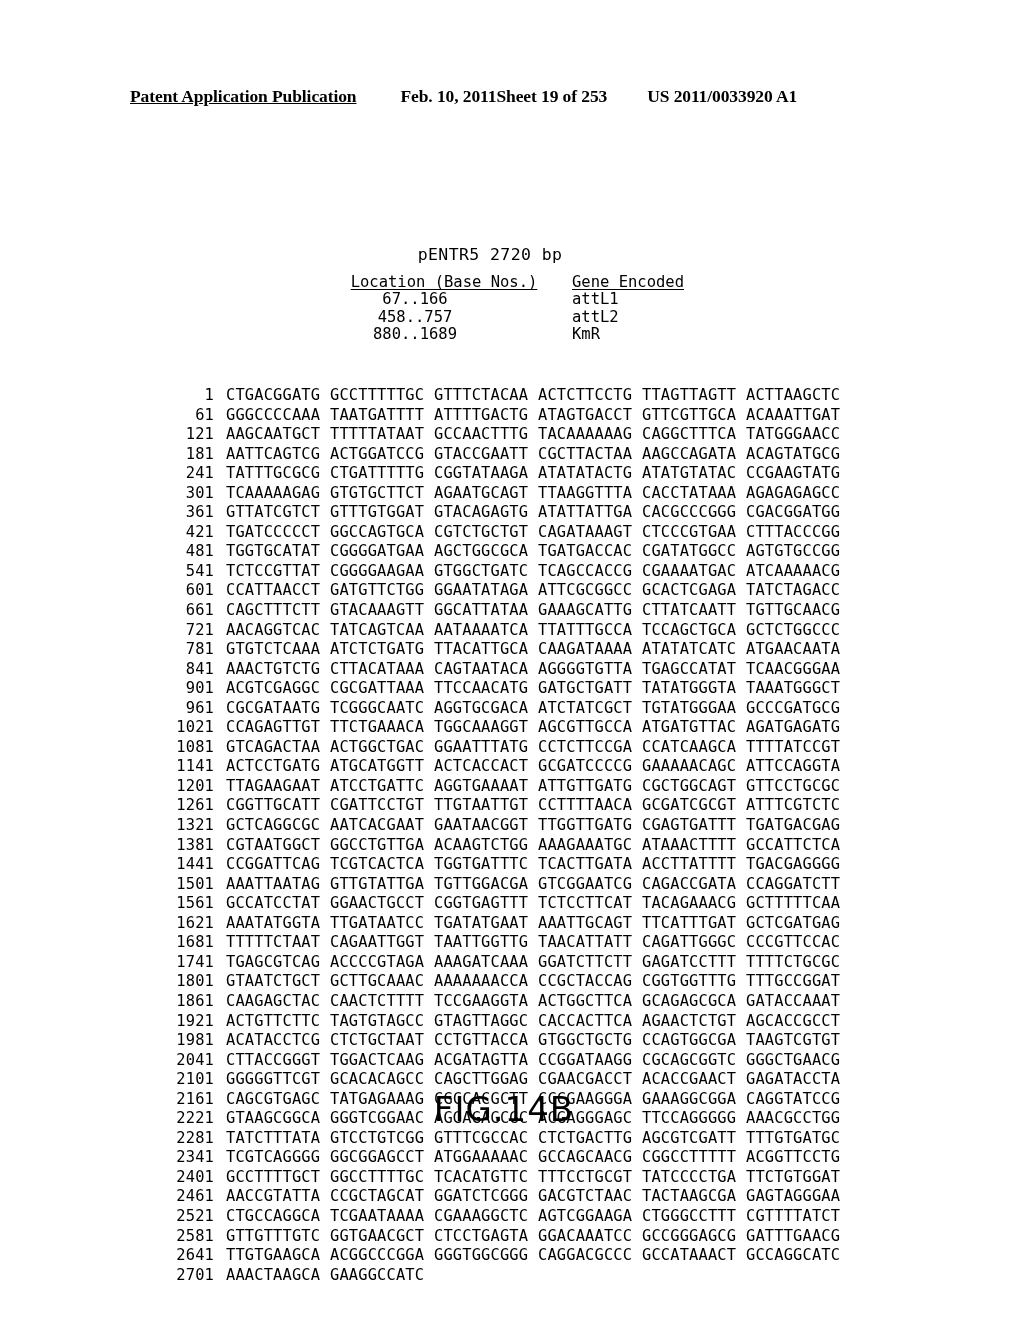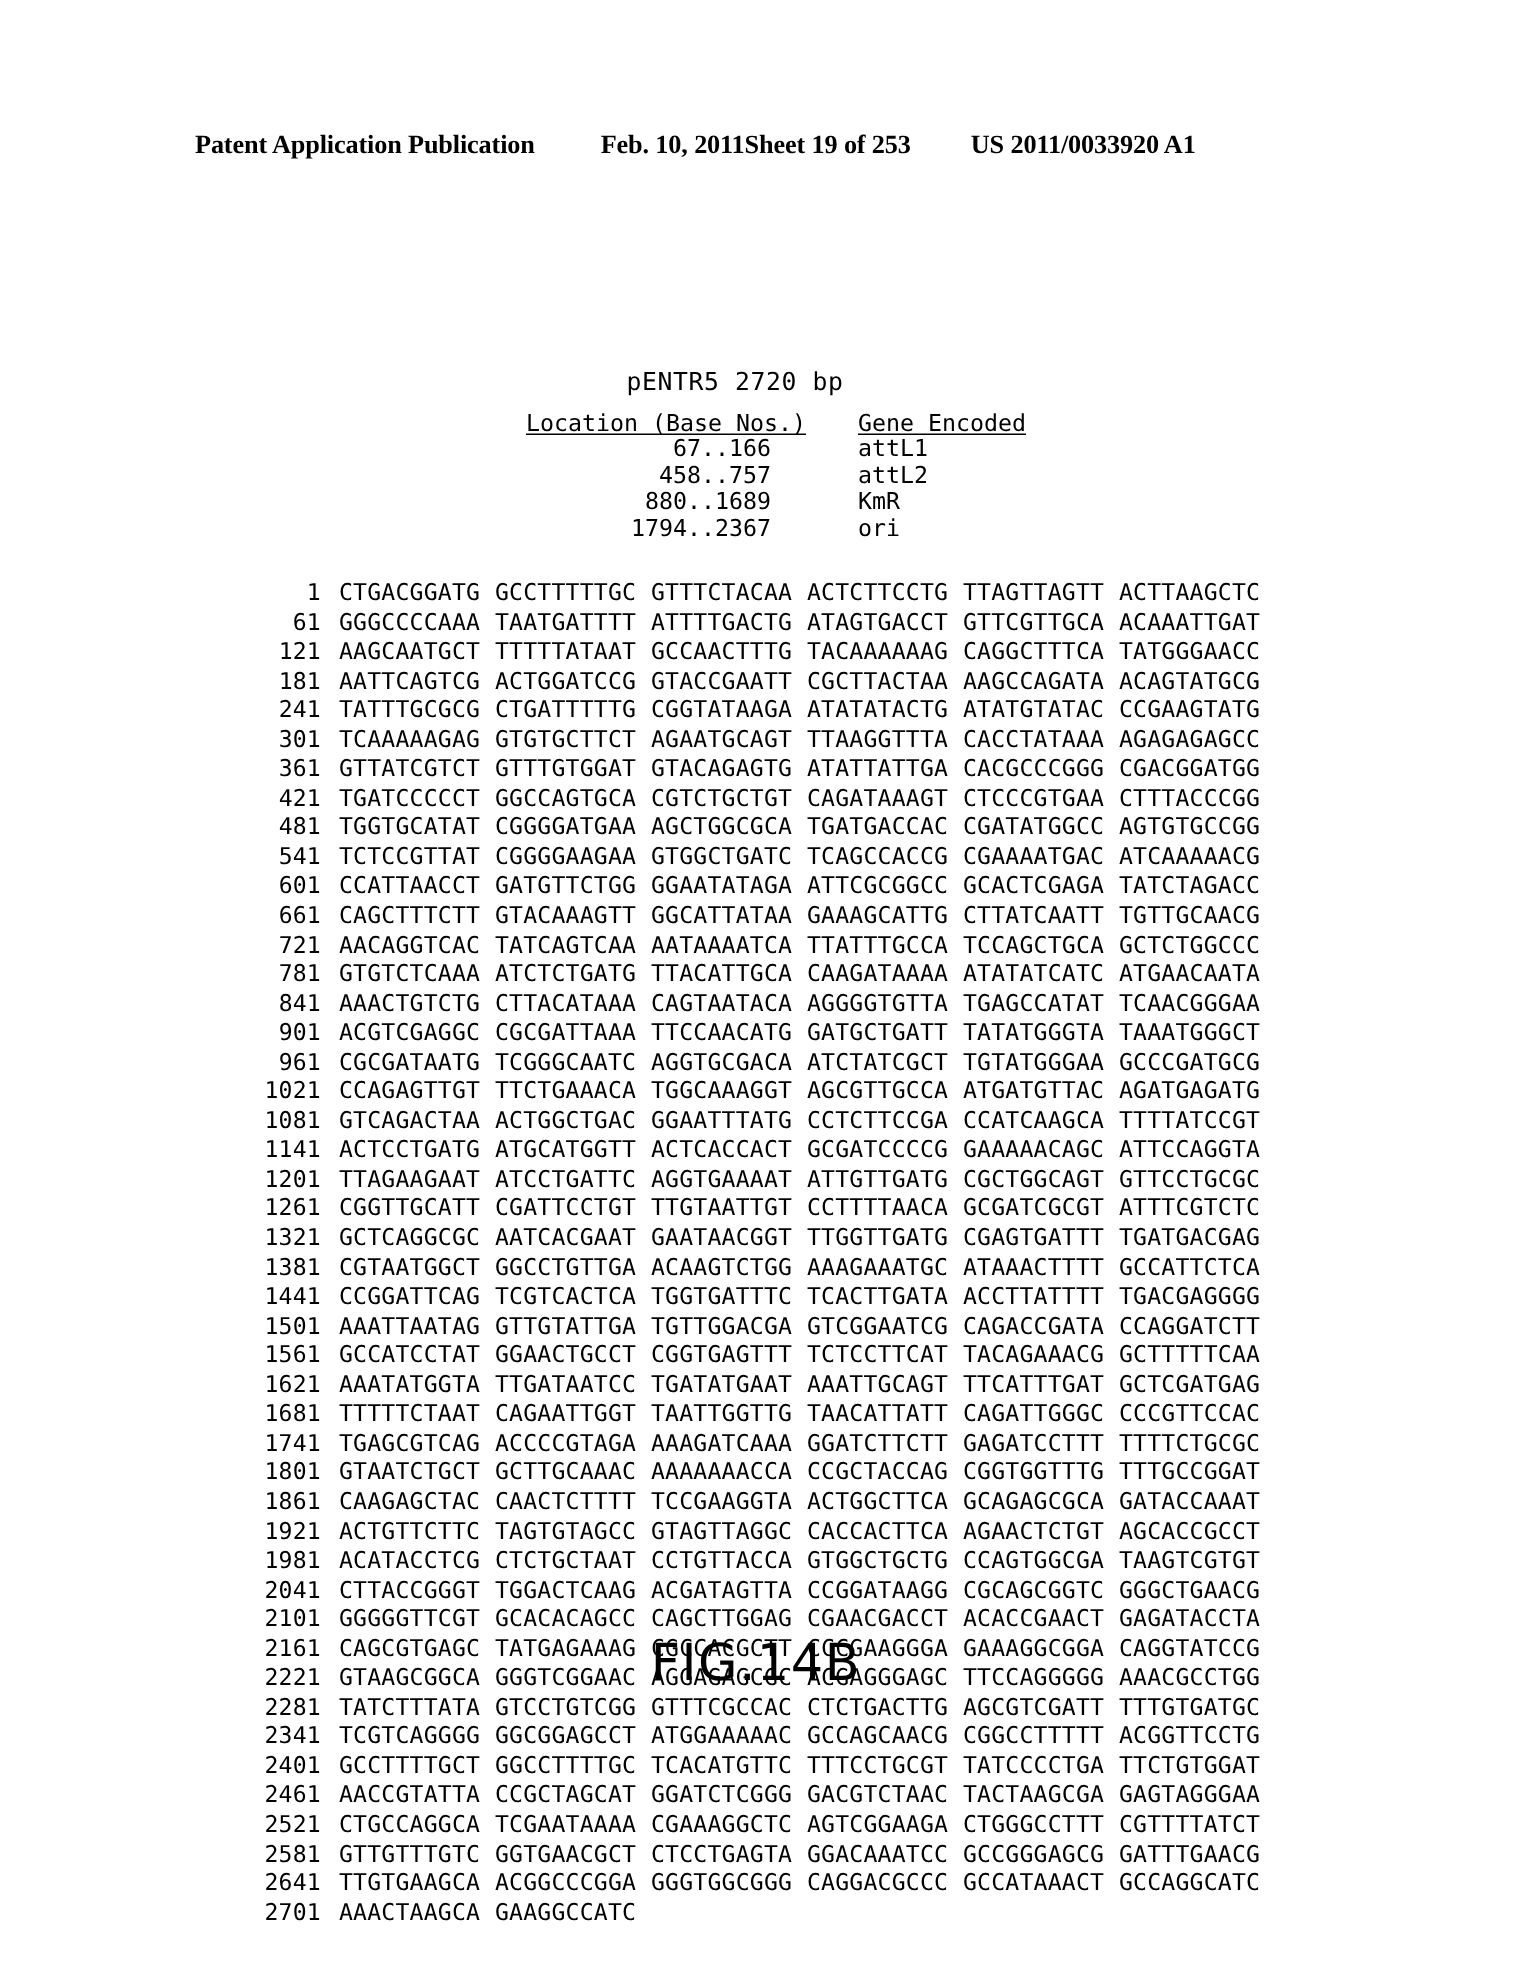--- a/index.html
+++ b/index.html
@@ -23,21 +23,21 @@
     left: 130px;
     width: 764px;
     display: flex;
     align-items: baseline;
     font-family: "Liberation Serif", serif;
     font-weight: bold;
     font-size: 17.5px;
     letter-spacing: -0.1px;
     white-space: nowrap;
   }
-  .pub-header .ph-title { flex: 0 0 auto; }
+  .pub-header .ph-title { flex: 0 0 auto; text-decoration: underline; }
   .pub-header .ph-date  { flex: 0 0 auto; margin-left: 44px; }
   .pub-header .ph-sheet { flex: 0 0 auto; margin-left: 0; }
   .pub-header .ph-num   { flex: 0 0 auto; margin-left: 40px; }
 
   
   .figure {
     position: absolute;
     top: 0;
     left: 0;
     width: 1024px;
@@ -77,21 +77,21 @@
   }
   .lt-col-loc  { width: 256px; text-align: center; }
   .lt-col-gene { width: 200px; }
 
   .loc-table .lt-row {
     display: flex;
     white-space: pre;
   }
   .loc-table .lt-row .lt-loc {
     width: 256px;
-    text-align: right;
+    text-align: center;
     padding-right: 58px;
     box-sizing: border-box;
   }
   .loc-table .lt-row .lt-gene {
     width: 200px;
   }
 
   
   .seq-block {
     position: absolute;
@@ -152,21 +152,20 @@
 
   <div class="loc-table">
     <div class="lt-head">
       <span class="lt-col-loc">Location (Base Nos.)</span>
       <span class="lt-col-gene">Gene Encoded</span>
     </div>
     <div id="loc-rows">
         <div class="lt-row"><span class="lt-loc">67..166</span><span class="lt-gene">attL1</span></div>
         <div class="lt-row"><span class="lt-loc">458..757</span><span class="lt-gene">attL2</span></div>
         <div class="lt-row"><span class="lt-loc">880..1689</span><span class="lt-gene">KmR</span></div>
-        <div class="lt-row"><span class="lt-loc">1794..2367</span><span class="lt-gene">ori</span></div>
       </div>
   </div>
 
   <div class="seq-block" id="seq-block"><div class="seq-row"><span class="seq-idx">1</span><span class="seq-cols"><span class="seq-chunk">CTGACGGATG</span><span class="seq-chunk">GCCTTTTTGC</span><span class="seq-chunk">GTTTCTACAA</span><span class="seq-chunk">ACTCTTCCTG</span><span class="seq-chunk">TTAGTTAGTT</span><span class="seq-chunk">ACTTAAGCTC</span></span></div><div class="seq-row"><span class="seq-idx">61</span><span class="seq-cols"><span class="seq-chunk">GGGCCCCAAA</span><span class="seq-chunk">TAATGATTTT</span><span class="seq-chunk">ATTTTGACTG</span><span class="seq-chunk">ATAGTGACCT</span><span class="seq-chunk">GTTCGTTGCA</span><span class="seq-chunk">ACAAATTGAT</span></span></div><div class="seq-row"><span class="seq-idx">121</span><span class="seq-cols"><span class="seq-chunk">AAGCAATGCT</span><span class="seq-chunk">TTTTTATAAT</span><span class="seq-chunk">GCCAACTTTG</span><span class="seq-chunk">TACAAAAAAG</span><span class="seq-chunk">CAGGCTTTCA</span><span class="seq-chunk">TATGGGAACC</span></span></div><div class="seq-row"><span class="seq-idx">181</span><span class="seq-cols"><span class="seq-chunk">AATTCAGTCG</span><span class="seq-chunk">ACTGGATCCG</span><span class="seq-chunk">GTACCGAATT</span><span class="seq-chunk">CGCTTACTAA</span><span class="seq-chunk">AAGCCAGATA</span><span class="seq-chunk">ACAGTATGCG</span></span></div><div class="seq-row"><span class="seq-idx">241</span><span class="seq-cols"><span class="seq-chunk">TATTTGCGCG</span><span class="seq-chunk">CTGATTTTTG</span><span class="seq-chunk">CGGTATAAGA</span><span class="seq-chunk">ATATATACTG</span><span class="seq-chunk">ATATGTATAC</span><span class="seq-chunk">CCGAAGTATG</span></span></div><div class="seq-row"><span class="seq-idx">301</span><span class="seq-cols"><span class="seq-chunk">TCAAAAAGAG</span><span class="seq-chunk">GTGTGCTTCT</span><span class="seq-chunk">AGAATGCAGT</span><span class="seq-chunk">TTAAGGTTTA</span><span class="seq-chunk">CACCTATAAA</span><span class="seq-chunk">AGAGAGAGCC</span></span></div><div class="seq-row"><span class="seq-idx">361</span><span class="seq-cols"><span class="seq-chunk">GTTATCGTCT</span><span class="seq-chunk">GTTTGTGGAT</span><span class="seq-chunk">GTACAGAGTG</span><span class="seq-chunk">ATATTATTGA</span><span class="seq-chunk">CACGCCCGGG</span><span class="seq-chunk">CGACGGATGG</span></span></div><div class="seq-row"><span class="seq-idx">421</span><span class="seq-cols"><span class="seq-chunk">TGATCCCCCT</span><span class="seq-chunk">GGCCAGTGCA</span><span class="seq-chunk">CGTCTGCTGT</span><span class="seq-chunk">CAGATAAAGT</span><span class="seq-chunk">CTCCCGTGAA</span><span class="seq-chunk">CTTTACCCGG</span></span></div><div class="seq-row"><span class="seq-idx">481</span><span class="seq-cols"><span class="seq-chunk">TGGTGCATAT</span><span class="seq-chunk">CGGGGATGAA</span><span class="seq-chunk">AGCTGGCGCA</span><span class="seq-chunk">TGATGACCAC</span><span class="seq-chunk">CGATATGGCC</span><span class="seq-chunk">AGTGTGCCGG</span></span></div><div class="seq-row"><span class="seq-idx">541</span><span class="seq-cols"><span class="seq-chunk">TCTCCGTTAT</span><span class="seq-chunk">CGGGGAAGAA</span><span class="seq-chunk">GTGGCTGATC</span><span class="seq-chunk">TCAGCCACCG</span><span class="seq-chunk">CGAAAATGAC</span><span class="seq-chunk">ATCAAAAACG</span></span></div><div class="seq-row"><span class="seq-idx">601</span><span class="seq-cols"><span class="seq-chunk">CCATTAACCT</span><span class="seq-chunk">GATGTTCTGG</span><span class="seq-chunk">GGAATATAGA</span><span class="seq-chunk">ATTCGCGGCC</span><span class="seq-chunk">GCACTCGAGA</span><span class="seq-chunk">TATCTAGACC</span></span></div><div class="seq-row"><span class="seq-idx">661</span><span class="seq-cols"><span class="seq-chunk">CAGCTTTCTT</span><span class="seq-chunk">GTACAAAGTT</span><span class="seq-chunk">GGCATTATAA</span><span class="seq-chunk">GAAAGCATTG</span><span class="seq-chunk">CTTATCAATT</span><span class="seq-chunk">TGTTGCAACG</span></span></div><div class="seq-row"><span class="seq-idx">721</span><span class="seq-cols"><span class="seq-chunk">AACAGGTCAC</span><span class="seq-chunk">TATCAGTCAA</span><span class="seq-chunk">AATAAAATCA</span><span class="seq-chunk">TTATTTGCCA</span><span class="seq-chunk">TCCAGCTGCA</span><span class="seq-chunk">GCTCTGGCCC</span></span></div><div class="seq-row"><span class="seq-idx">781</span><span class="seq-cols"><span class="seq-chunk">GTGTCTCAAA</span><span class="seq-chunk">ATCTCTGATG</span><span class="seq-chunk">TTACATTGCA</span><span class="seq-chunk">CAAGATAAAA</span><span class="seq-chunk">ATATATCATC</span><span class="seq-chunk">ATGAACAATA</span></span></div><div class="seq-row"><span class="seq-idx">841</span><span class="seq-cols"><span class="seq-chunk">AAACTGTCTG</span><span class="seq-chunk">CTTACATAAA</span><span class="seq-chunk">CAGTAATACA</span><span class="seq-chunk">AGGGGTGTTA</span><span class="seq-chunk">TGAGCCATAT</span><span class="seq-chunk">TCAACGGGAA</span></span></div><div class="seq-row"><span class="seq-idx">901</span><span class="seq-cols"><span class="seq-chunk">ACGTCGAGGC</span><span class="seq-chunk">CGCGATTAAA</span><span class="seq-chunk">TTCCAACATG</span><span class="seq-chunk">GATGCTGATT</span><span class="seq-chunk">TATATGGGTA</span><span class="seq-chunk">TAAATGGGCT</span></span></div><div class="seq-row"><span class="seq-idx">961</span><span class="seq-cols"><span class="seq-chunk">CGCGATAATG</span><span class="seq-chunk">TCGGGCAATC</span><span class="seq-chunk">AGGTGCGACA</span><span class="seq-chunk">ATCTATCGCT</span><span class="seq-chunk">TGTATGGGAA</span><span class="seq-chunk">GCCCGATGCG</span></span></div><div class="seq-row"><span class="seq-idx">1021</span><span class="seq-cols"><span class="seq-chunk">CCAGAGTTGT</span><span class="seq-chunk">TTCTGAAACA</span><span class="seq-chunk">TGGCAAAGGT</span><span class="seq-chunk">AGCGTTGCCA</span><span class="seq-chunk">ATGATGTTAC</span><span class="seq-chunk">AGATGAGATG</span></span></div><div class="seq-row"><span class="seq-idx">1081</span><span class="seq-cols"><span class="seq-chunk">GTCAGACTAA</span><span class="seq-chunk">ACTGGCTGAC</span><span class="seq-chunk">GGAATTTATG</span><span class="seq-chunk">CCTCTTCCGA</span><span class="seq-chunk">CCATCAAGCA</span><span class="seq-chunk">TTTTATCCGT</span></span></div><div class="seq-row"><span class="seq-idx">1141</span><span class="seq-cols"><span class="seq-chunk">ACTCCTGATG</span><span class="seq-chunk">ATGCATGGTT</span><span class="seq-chunk">ACTCACCACT</span><span class="seq-chunk">GCGATCCCCG</span><span class="seq-chunk">GAAAAACAGC</span><span class="seq-chunk">ATTCCAGGTA</span></span></div><div class="seq-row"><span class="seq-idx">1201</span><span class="seq-cols"><span class="seq-chunk">TTAGAAGAAT</span><span class="seq-chunk">ATCCTGATTC</span><span class="seq-chunk">AGGTGAAAAT</span><span class="seq-chunk">ATTGTTGATG</span><span class="seq-chunk">CGCTGGCAGT</span><span class="seq-chunk">GTTCCTGCGC</span></span></div><div class="seq-row"><span class="seq-idx">1261</span><span class="seq-cols"><span class="seq-chunk">CGGTTGCATT</span><span class="seq-chunk">CGATTCCTGT</span><span class="seq-chunk">TTGTAATTGT</span><span class="seq-chunk">CCTTTTAACA</span><span class="seq-chunk">GCGATCGCGT</span><span class="seq-chunk">ATTTCGTCTC</span></span></div><div class="seq-row"><span class="seq-idx">1321</span><span class="seq-cols"><span class="seq-chunk">GCTCAGGCGC</span><span class="seq-chunk">AATCACGAAT</span><span class="seq-chunk">GAATAACGGT</span><span class="seq-chunk">TTGGTTGATG</span><span class="seq-chunk">CGAGTGATTT</span><span class="seq-chunk">TGATGACGAG</span></span></div><div class="seq-row"><span class="seq-idx">1381</span><span class="seq-cols"><span class="seq-chunk">CGTAATGGCT</span><span class="seq-chunk">GGCCTGTTGA</span><span class="seq-chunk">ACAAGTCTGG</span><span class="seq-chunk">AAAGAAATGC</span><span class="seq-chunk">ATAAACTTTT</span><span class="seq-chunk">GCCATTCTCA</span></span></div><div class="seq-row"><span class="seq-idx">1441</span><span class="seq-cols"><span class="seq-chunk">CCGGATTCAG</span><span class="seq-chunk">TCGTCACTCA</span><span class="seq-chunk">TGGTGATTTC</span><span class="seq-chunk">TCACTTGATA</span><span class="seq-chunk">ACCTTATTTT</span><span class="seq-chunk">TGACGAGGGG</span></span></div><div class="seq-row"><span class="seq-idx">1501</span><span class="seq-cols"><span class="seq-chunk">AAATTAATAG</span><span class="seq-chunk">GTTGTATTGA</span><span class="seq-chunk">TGTTGGACGA</span><span class="seq-chunk">GTCGGAATCG</span><span class="seq-chunk">CAGACCGATA</span><span class="seq-chunk">CCAGGATCTT</span></span></div><div class="seq-row"><span class="seq-idx">1561</span><span class="seq-cols"><span class="seq-chunk">GCCATCCTAT</span><span class="seq-chunk">GGAACTGCCT</span><span class="seq-chunk">CGGTGAGTTT</span><span class="seq-chunk">TCTCCTTCAT</span><span class="seq-chunk">TACAGAAACG</span><span class="seq-chunk">GCTTTTTCAA</span></span></div><div class="seq-row"><span class="seq-idx">1621</span><span class="seq-cols"><span class="seq-chunk">AAATATGGTA</span><span class="seq-chunk">TTGATAATCC</span><span class="seq-chunk">TGATATGAAT</span><span class="seq-chunk">AAATTGCAGT</span><span class="seq-chunk">TTCATTTGAT</span><span class="seq-chunk">GCTCGATGAG</span></span></div><div class="seq-row"><span class="seq-idx">1681</span><span class="seq-cols"><span class="seq-chunk">TTTTTCTAAT</span><span class="seq-chunk">CAGAATTGGT</span><span class="seq-chunk">TAATTGGTTG</span><span class="seq-chunk">TAACATTATT</span><span class="seq-chunk">CAGATTGGGC</span><span class="seq-chunk">CCCGTTCCAC</span></span></div><div class="seq-row"><span class="seq-idx">1741</span><span class="seq-cols"><span class="seq-chunk">TGAGCGTCAG</span><span class="seq-chunk">ACCCCGTAGA</span><span class="seq-chunk">AAAGATCAAA</span><span class="seq-chunk">GGATCTTCTT</span><span class="seq-chunk">GAGATCCTTT</span><span class="seq-chunk">TTTTCTGCGC</span></span></div><div class="seq-row"><span class="seq-idx">1801</span><span class="seq-cols"><span class="seq-chunk">GTAATCTGCT</span><span class="seq-chunk">GCTTGCAAAC</span><span class="seq-chunk">AAAAAAACCA</span><span class="seq-chunk">CCGCTACCAG</span><span class="seq-chunk">CGGTGGTTTG</span><span class="seq-chunk">TTTGCCGGAT</span></span></div><div class="seq-row"><span class="seq-idx">1861</span><span class="seq-cols"><span class="seq-chunk">CAAGAGCTAC</span><span class="seq-chunk">CAACTCTTTT</span><span class="seq-chunk">TCCGAAGGTA</span><span class="seq-chunk">ACTGGCTTCA</span><span class="seq-chunk">GCAGAGCGCA</span><span class="seq-chunk">GATACCAAAT</span></span></div><div class="seq-row"><span class="seq-idx">1921</span><span class="seq-cols"><span class="seq-chunk">ACTGTTCTTC</span><span class="seq-chunk">TAGTGTAGCC</span><span class="seq-chunk">GTAGTTAGGC</span><span class="seq-chunk">CACCACTTCA</span><span class="seq-chunk">AGAACTCTGT</span><span class="seq-chunk">AGCACCGCCT</span></span></div><div class="seq-row"><span class="seq-idx">1981</span><span class="seq-cols"><span class="seq-chunk">ACATACCTCG</span><span class="seq-chunk">CTCTGCTAAT</span><span class="seq-chunk">CCTGTTACCA</span><span class="seq-chunk">GTGGCTGCTG</span><span class="seq-chunk">CCAGTGGCGA</span><span class="seq-chunk">TAAGTCGTGT</span></span></div><div class="seq-row"><span class="seq-idx">2041</span><span class="seq-cols"><span class="seq-chunk">CTTACCGGGT</span><span class="seq-chunk">TGGACTCAAG</span><span class="seq-chunk">ACGATAGTTA</span><span class="seq-chunk">CCGGATAAGG</span><span class="seq-chunk">CGCAGCGGTC</span><span class="seq-chunk">GGGCTGAACG</span></span></div><div class="seq-row"><span class="seq-idx">2101</span><span class="seq-cols"><span class="seq-chunk">GGGGGTTCGT</span><span class="seq-chunk">GCACACAGCC</span><span class="seq-chunk">CAGCTTGGAG</span><span class="seq-chunk">CGAACGACCT</span><span class="seq-chunk">ACACCGAACT</span><span class="seq-chunk">GAGATACCTA</span></span></div><div class="seq-row"><span class="seq-idx">2161</span><span class="seq-cols"><span class="seq-chunk">CAGCGTGAGC</span><span class="seq-chunk">TATGAGAAAG</span><span class="seq-chunk">CGCCACGCTT</span><span class="seq-chunk">CCCGAAGGGA</span><span class="seq-chunk">GAAAGGCGGA</span><span class="seq-chunk">CAGGTATCCG</span></span></div><div class="seq-row"><span class="seq-idx">2221</span><span class="seq-cols"><span class="seq-chunk">GTAAGCGGCA</span><span class="seq-chunk">GGGTCGGAAC</span><span class="seq-chunk">AGGAGAGCGC</span><span class="seq-chunk">ACGAGGGAGC</span><span class="seq-chunk">TTCCAGGGGG</span><span class="seq-chunk">AAACGCCTGG</span></span></div><div class="seq-row"><span class="seq-idx">2281</span><span class="seq-cols"><span class="seq-chunk">TATCTTTATA</span><span class="seq-chunk">GTCCTGTCGG</span><span class="seq-chunk">GTTTCGCCAC</span><span class="seq-chunk">CTCTGACTTG</span><span class="seq-chunk">AGCGTCGATT</span><span class="seq-chunk">TTTGTGATGC</span></span></div><div class="seq-row"><span class="seq-idx">2341</span><span class="seq-cols"><span class="seq-chunk">TCGTCAGGGG</span><span class="seq-chunk">GGCGGAGCCT</span><span class="seq-chunk">ATGGAAAAAC</span><span class="seq-chunk">GCCAGCAACG</span><span class="seq-chunk">CGGCCTTTTT</span><span class="seq-chunk">ACGGTTCCTG</span></span></div><div class="seq-row"><span class="seq-idx">2401</span><span class="seq-cols"><span class="seq-chunk">GCCTTTTGCT</span><span class="seq-chunk">GGCCTTTTGC</span><span class="seq-chunk">TCACATGTTC</span><span class="seq-chunk">TTTCCTGCGT</span><span class="seq-chunk">TATCCCCTGA</span><span class="seq-chunk">TTCTGTGGAT</span></span></div><div class="seq-row"><span class="seq-idx">2461</span><span class="seq-cols"><span class="seq-chunk">AACCGTATTA</span><span class="seq-chunk">CCGCTAGCAT</span><span class="seq-chunk">GGATCTCGGG</span><span class="seq-chunk">GACGTCTAAC</span><span class="seq-chunk">TACTAAGCGA</span><span class="seq-chunk">GAGTAGGGAA</span></span></div><div class="seq-row"><span class="seq-idx">2521</span><span class="seq-cols"><span class="seq-chunk">CTGCCAGGCA</span><span class="seq-chunk">TCGAATAAAA</span><span class="seq-chunk">CGAAAGGCTC</span><span class="seq-chunk">AGTCGGAAGA</span><span class="seq-chunk">CTGGGCCTTT</span><span class="seq-chunk">CGTTTTATCT</span></span></div><div class="seq-row"><span class="seq-idx">2581</span><span class="seq-cols"><span class="seq-chunk">GTTGTTTGTC</span><span class="seq-chunk">GGTGAACGCT</span><span class="seq-chunk">CTCCTGAGTA</span><span class="seq-chunk">GGACAAATCC</span><span class="seq-chunk">GCCGGGAGCG</span><span class="seq-chunk">GATTTGAACG</span></span></div><div class="seq-row"><span class="seq-idx">2641</span><span class="seq-cols"><span class="seq-chunk">TTGTGAAGCA</span><span class="seq-chunk">ACGGCCCGGA</span><span class="seq-chunk">GGGTGGCGGG</span><span class="seq-chunk">CAGGACGCCC</span><span class="seq-chunk">GCCATAAACT</span><span class="seq-chunk">GCCAGGCATC</span></span></div><div class="seq-row"><span class="seq-idx">2701</span><span class="seq-cols"><span class="seq-chunk">AAACTAAGCA</span><span class="seq-chunk">GAAGGCCATC</span></span></div></div>
 
   <div class="fig-caption">FIG.14B</div>
 
 </div>
 
 </body></html>

